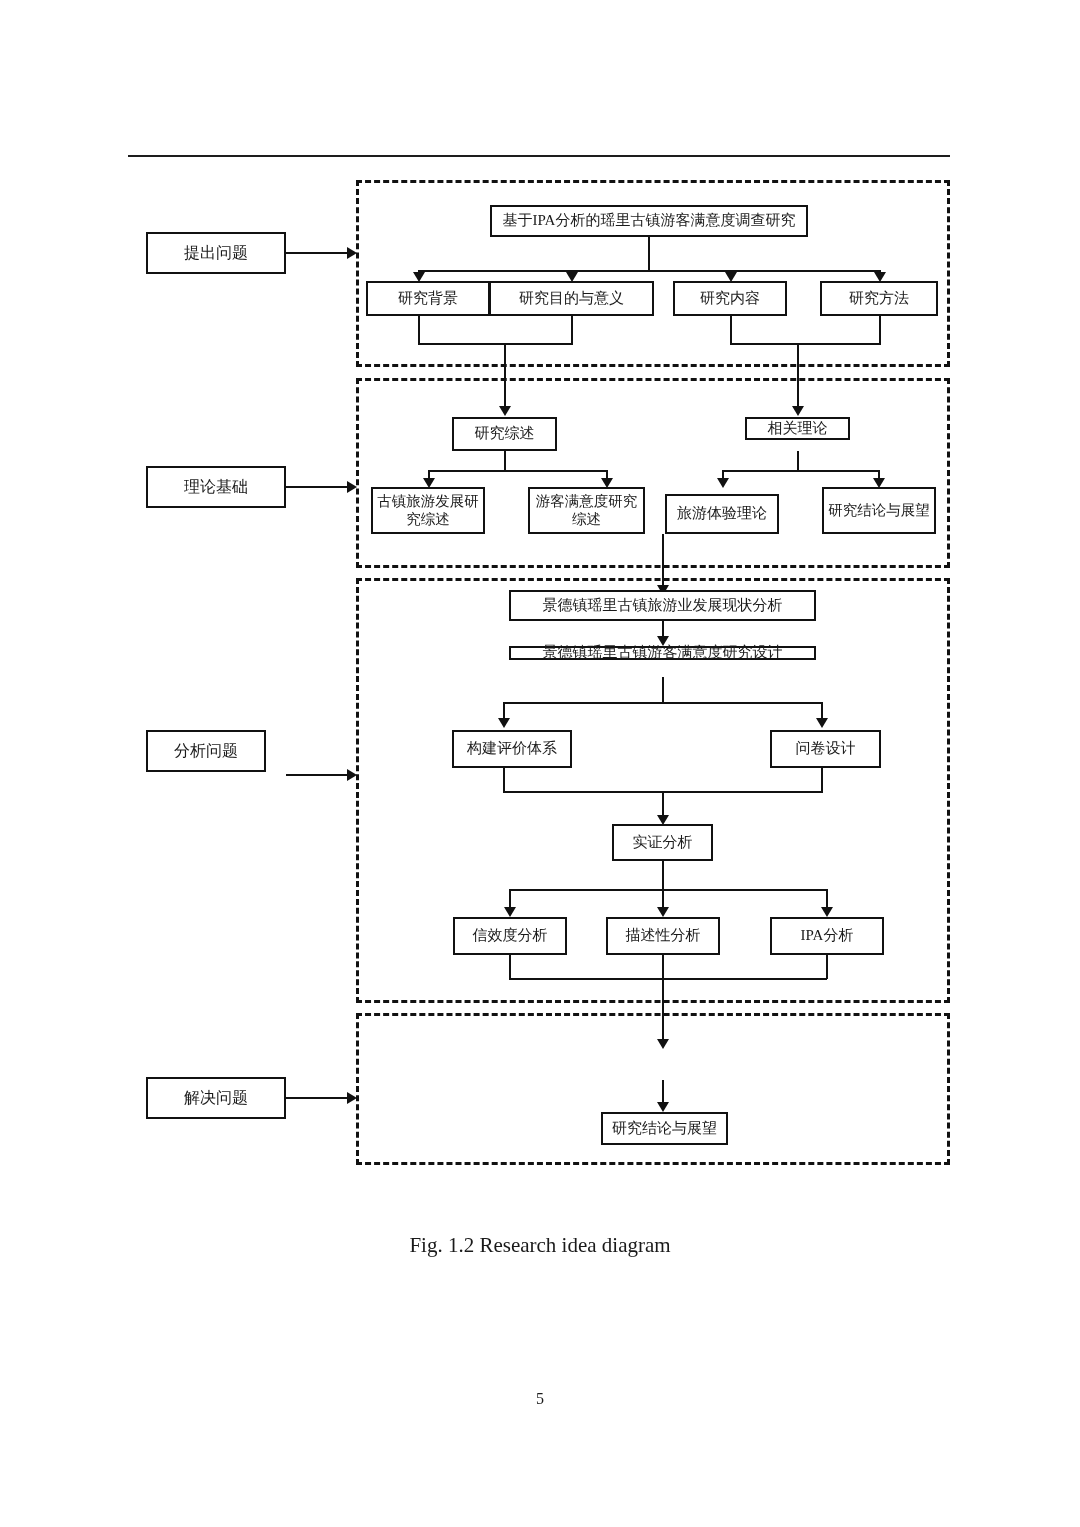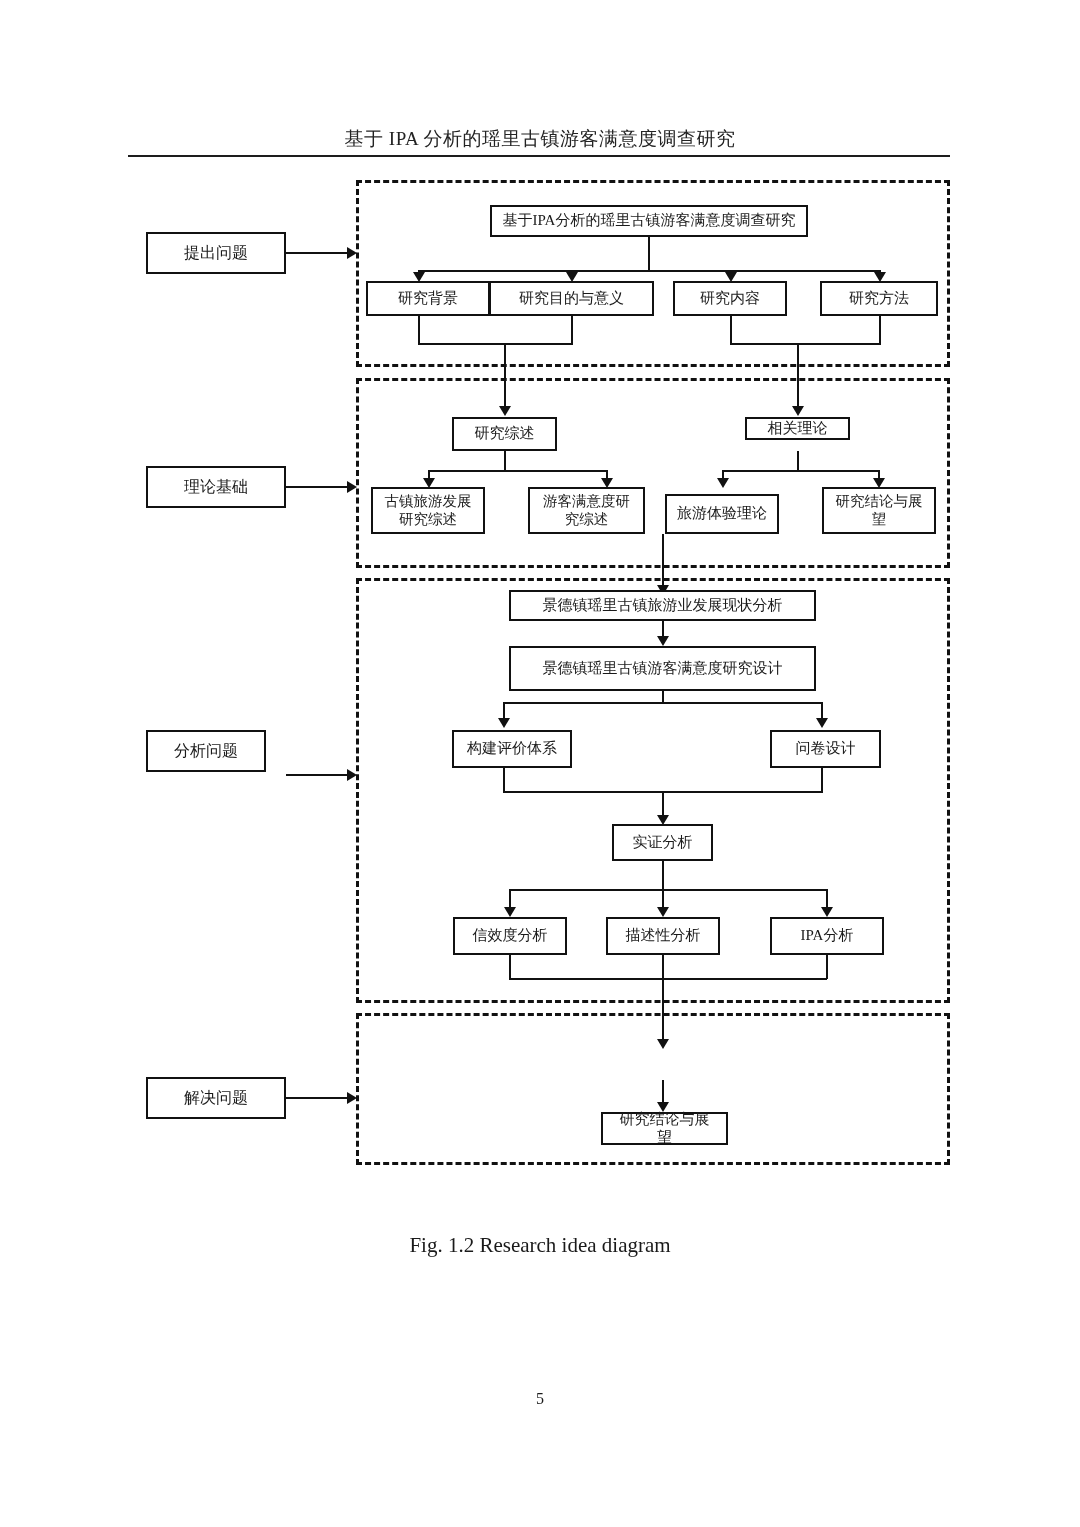--- a/index.html
+++ b/index.html
@@ -52,21 +52,21 @@
     border: 2px solid #111111;
     background: #ffffff;
     display: flex;
     align-items: center;
     justify-content: center;
     text-align: center;
     font-size: 15px;
     line-height: 1.18;
     color: #1a1a1a;
     z-index: 6;
-    padding: 0 10px;
+    padding: 0 2px;
   }
   .node.two-line { font-size: 14.5px; }
   .stage-label {
     position: absolute;
     box-sizing: border-box;
     border: 2px solid #111111;
     background: #ffffff;
     display: flex;
     align-items: center;
     justify-content: center;
@@ -123,21 +123,20 @@
     text-align: center;
     font-size: 16px;
     color: #1a1a1a;
   }
 </style>
 </head>
 <body>
 
 <div id="page">
 
-  <div id="header-text">基于 IPA 分析的瑶里古镇游客满意度调查研究</div>
   <div id="header-rule"></div>
 
   <div class="dashbox" style="left:356px; top:180px; width:594px; height:187px;"></div>
   <div class="dashbox" style="left:356px; top:378px; width:594px; height:190px;"></div>
   <div class="dashbox" style="left:356px; top:578px; width:594px; height:425px;"></div>
   <div class="dashbox" style="left:356px; top:1013px; width:594px; height:152px;"></div>
 
   <div class="stage-label" style="left:146px; top:232px; width:140px; height:42px;">
     <span>提出问题</span>
   </div>
@@ -241,21 +240,21 @@
   <div class="ln-v" style="left:662px; top:534px; height:57px;"></div>
   <div class="arrow-d" style="left:657px; top:585px;"></div>
 
   <div class="node" style="left:509px; top:590px; width:307px; height:31px;">
     <span>景德镇瑶里古镇旅游业发展现状分析</span>
   </div>
 
   <div class="ln-v" style="left:662px; top:621px; height:22px;"></div>
   <div class="arrow-d" style="left:657px; top:636px;"></div>
 
-  <div class="node" style="left:509px; top:646px; width:307px; height:45px;">
+  <div class="node" style="left:509px; top:646px; width:307px; height:14px;">
     <span>景德镇瑶里古镇游客满意度研究设计</span>
   </div>
 
   <div class="ln-v" style="left:662px; top:677px; height:26px;"></div>
   <div class="ln-h" style="left:503px; top:702px; width:320px;"></div>
   <div class="ln-v" style="left:503px; top:702px; height:20px;"></div>
   <div class="arrow-d" style="left:498px; top:718px;"></div>
   <div class="ln-v" style="left:821px; top:702px; height:20px;"></div>
   <div class="arrow-d" style="left:816px; top:718px;"></div>
 

